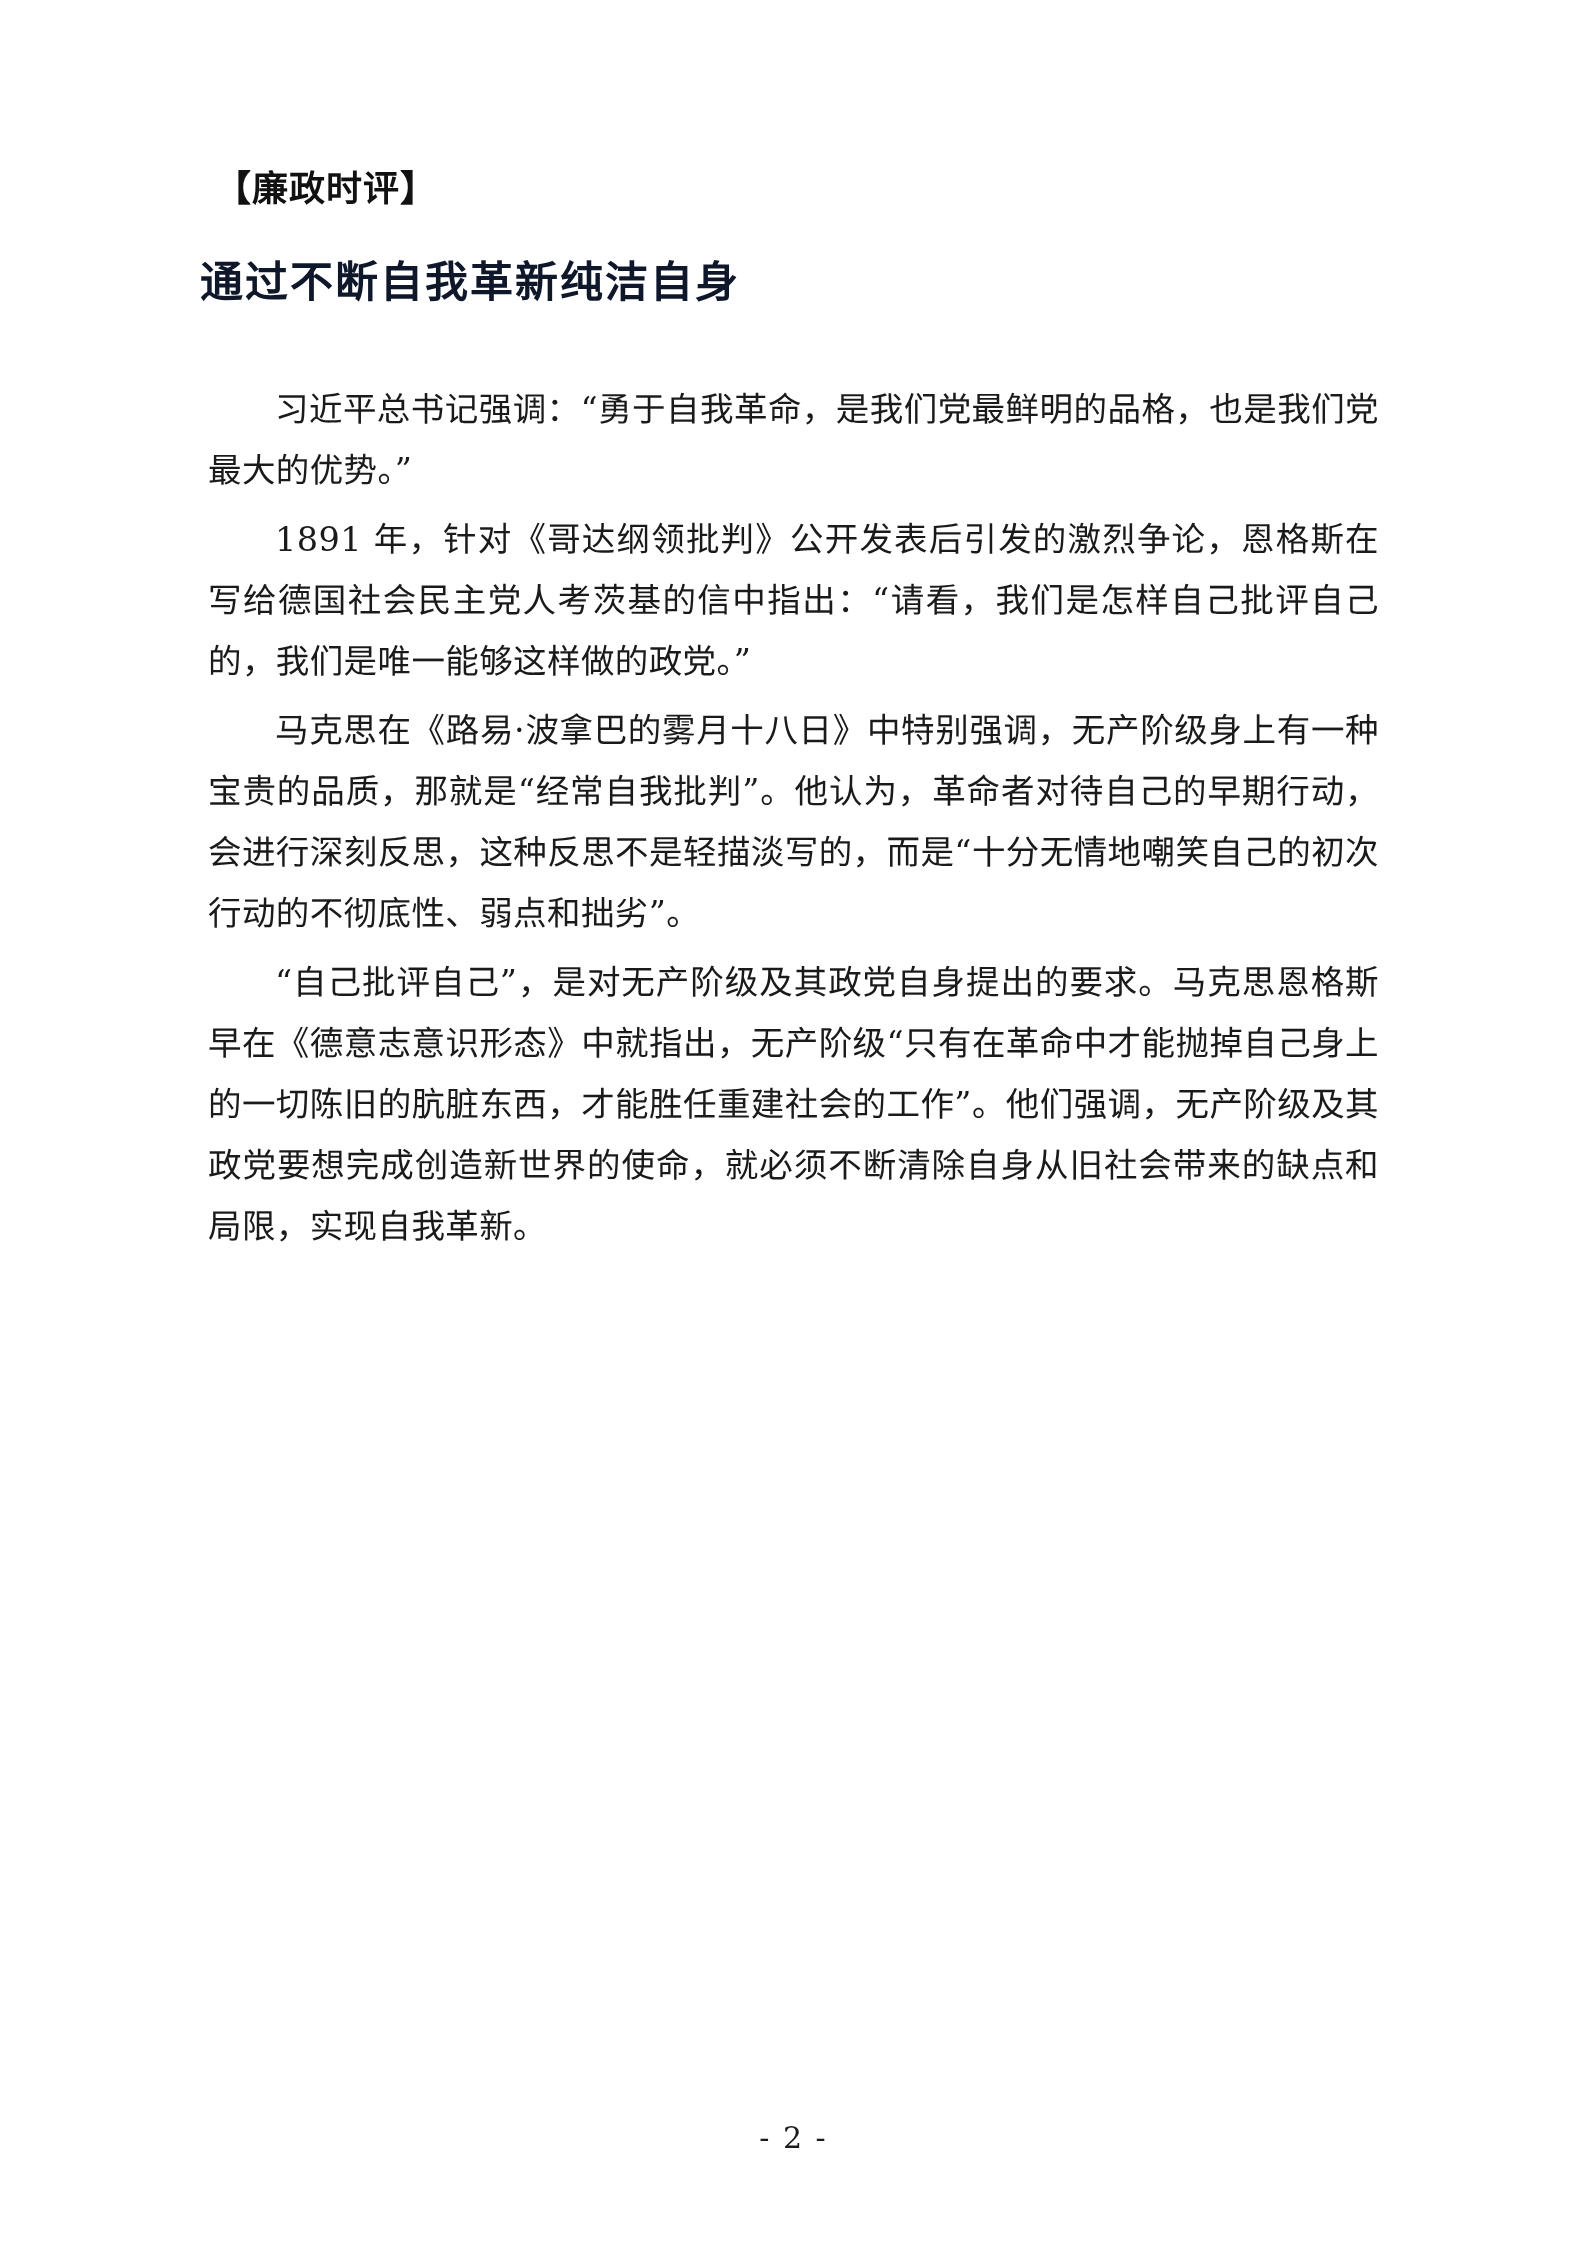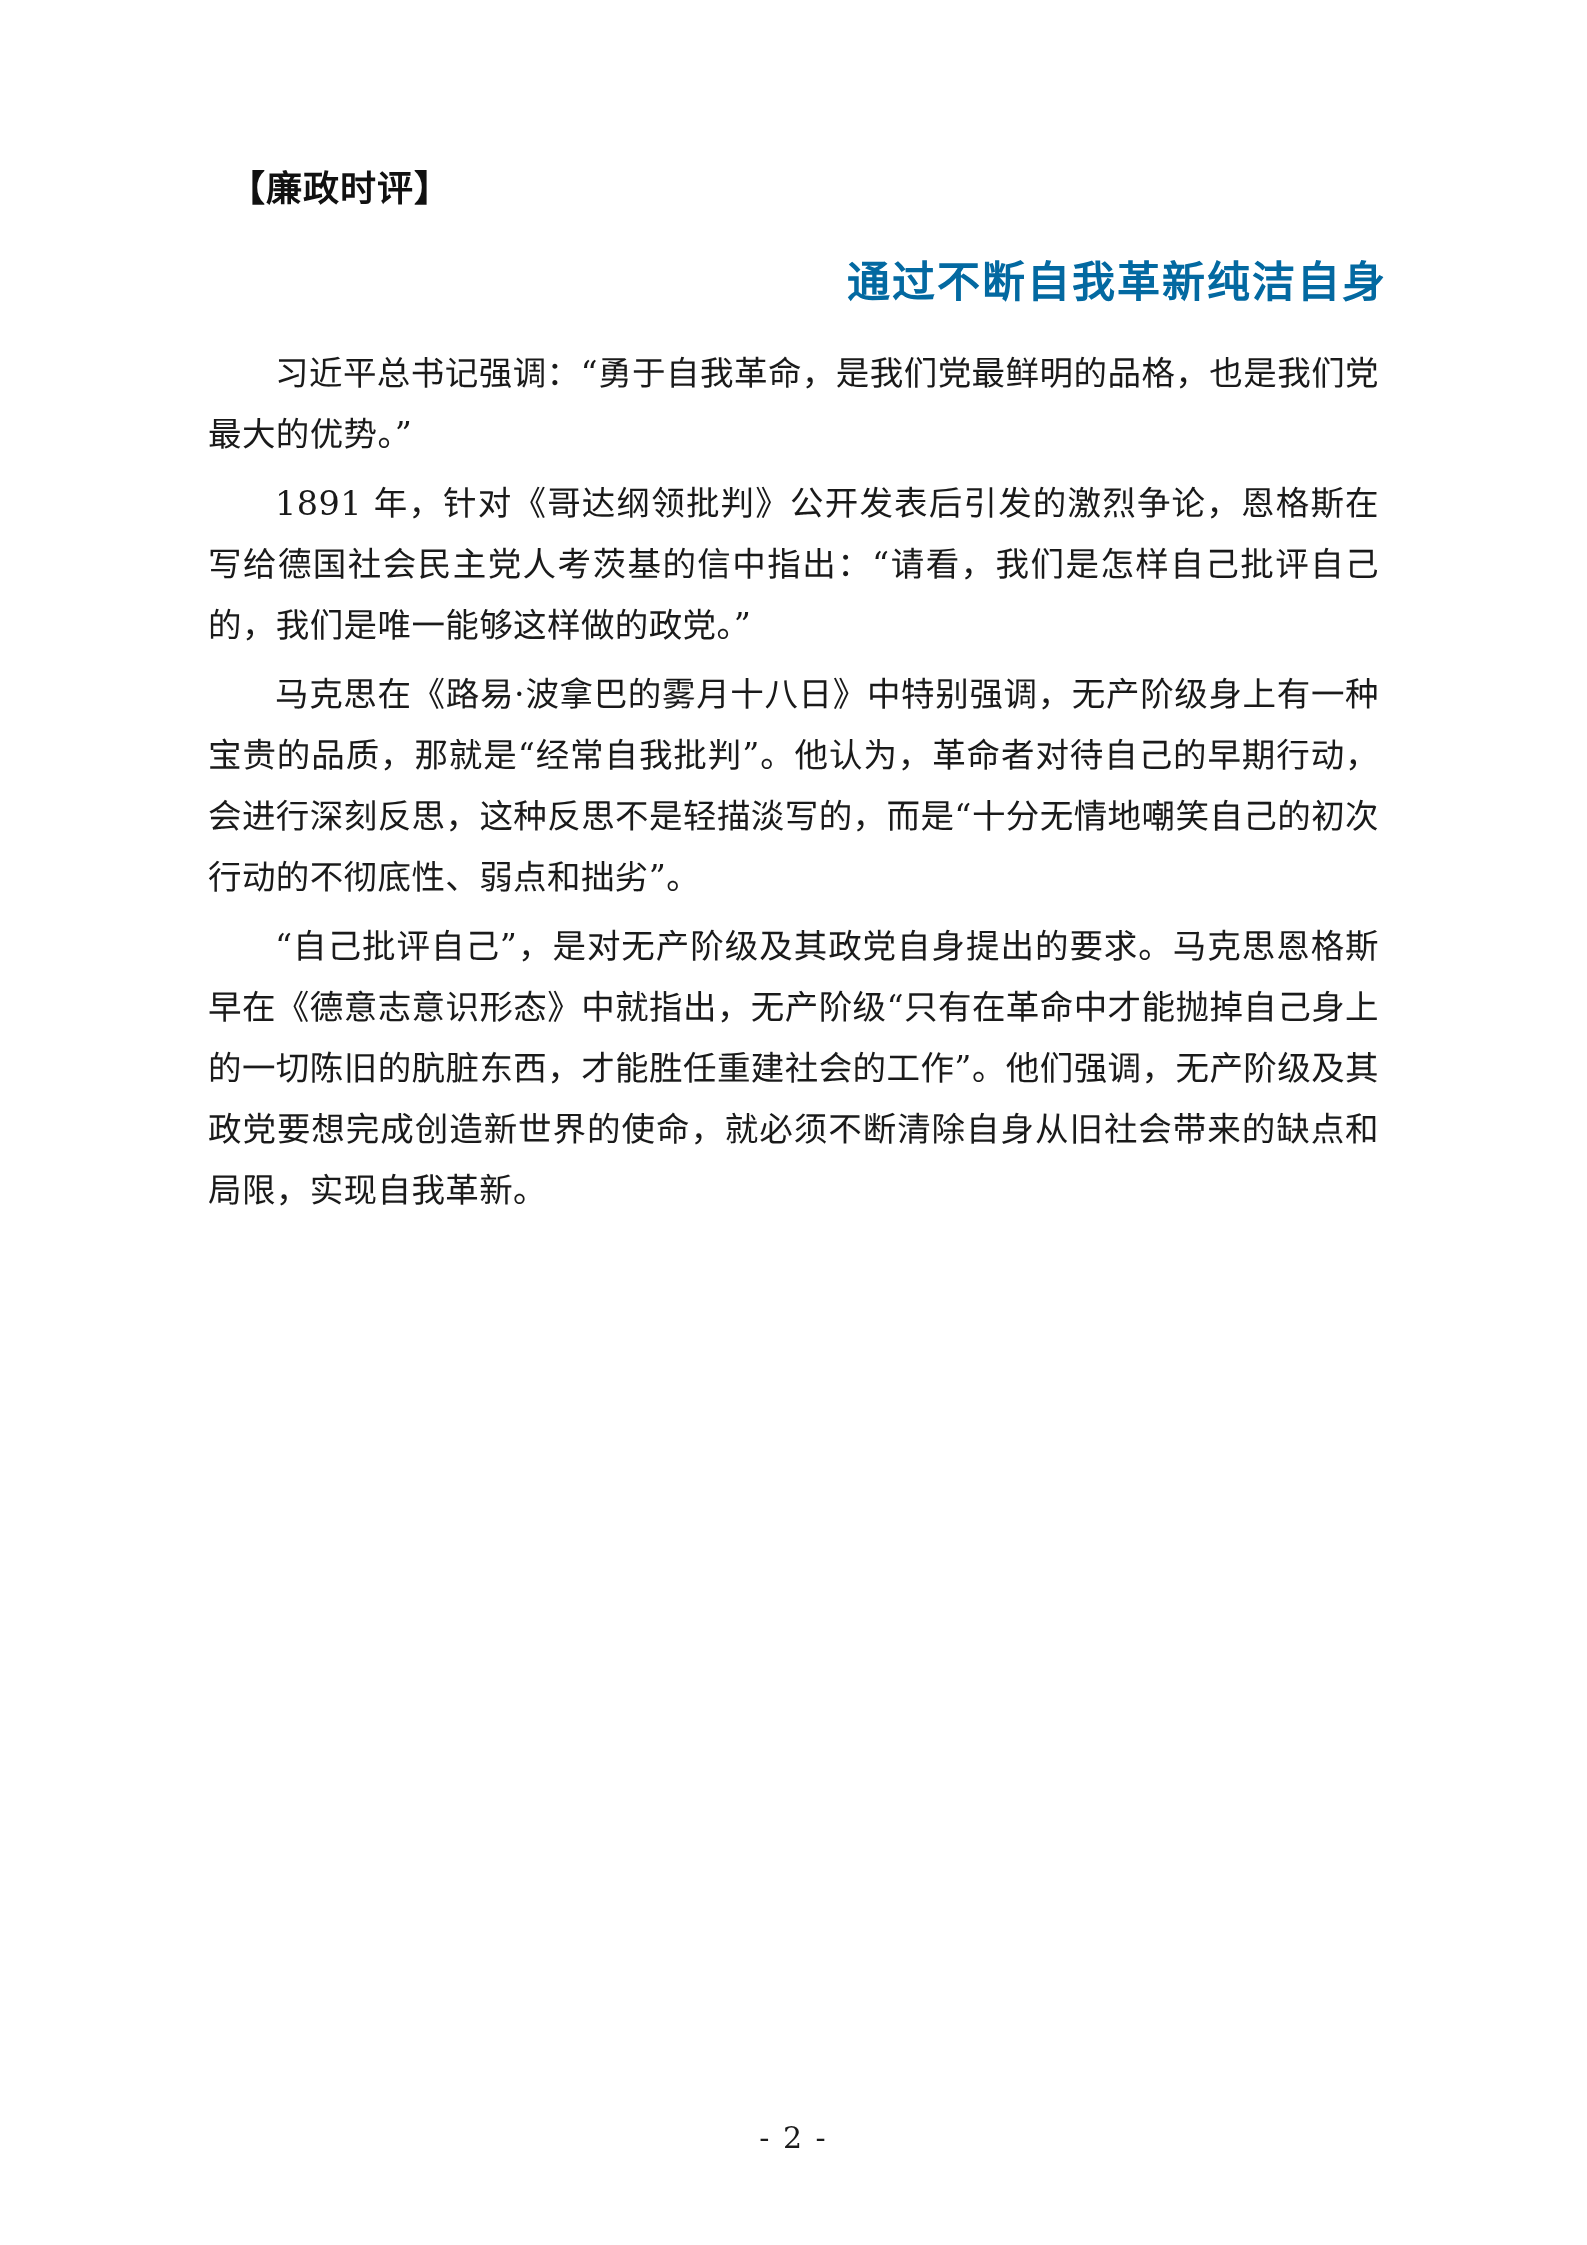--- a/index.html
+++ b/index.html
@@ -23,31 +23,31 @@
     width: 1587px;
     height: 2245px;
     box-sizing: border-box;
     padding: 165px 200px 0 200px;
   }
   .kicker {
     font-size: 36px;
     font-weight: 700;
     letter-spacing: 1px;
     line-height: 1.3;
-    margin: 0 0 40px 29px;
+    margin: 0 0 40px 15px;
     color: #111;
   }
   .doc-title {
-    text-align: right;
+    text-align: left;
     font-size: 43px;
     font-weight: 700;
     letter-spacing: 2px;
     line-height: 1.4;
-    margin: 0 0 32px 0;
-    color: #0369a1;
+    margin: 0 0 68px 0;
+    color: #0f172a;
   }
   .body-text {
     font-size: 33.5px;
     line-height: 1.82;
     letter-spacing: 0.4px;
     text-align: justify;
     text-justify: inter-ideograph;
     color: #1a1a1a;
   }
   .body-text p {

